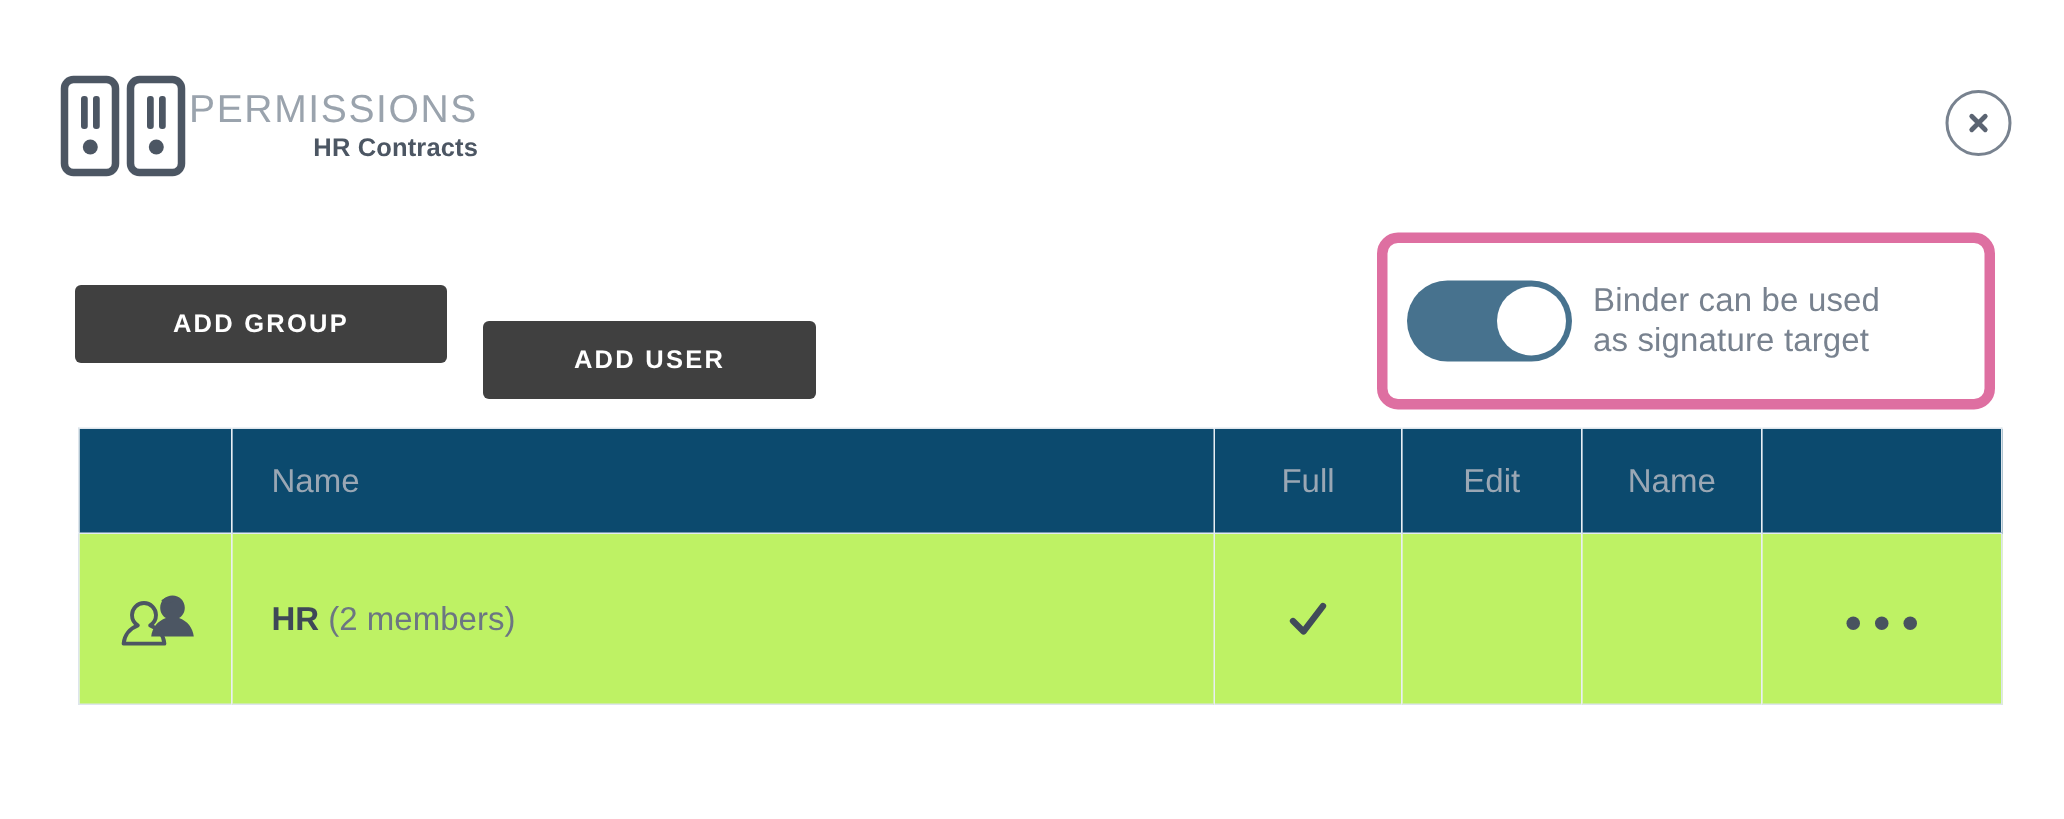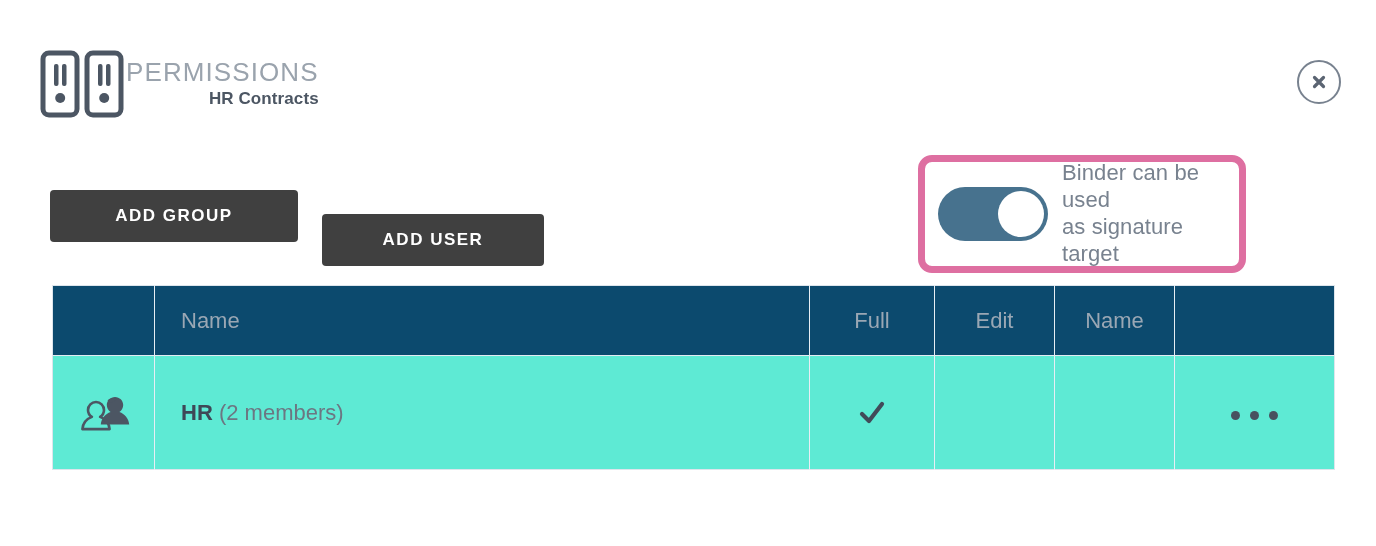--- a/index.html
+++ b/index.html
@@ -99,21 +99,21 @@
     white-space: nowrap;
   }
   .action-btn.wide { min-width: 248px; }
   .action-btn.narrow { min-width: 222px; margin-top: 24px; }
 
   
   .toggle-highlight {
     position: absolute;
     left: 918px;
     top: 155px;
-    width: 328px;
+    width: 412px;
     height: 118px;
     border: 7px solid #de6fa1;
     border-radius: 14px;
     box-sizing: border-box;
     background: transparent;
     display: flex;
     align-items: center;
     padding-left: 13px;
   }
   .toggle-switch {
@@ -175,21 +175,21 @@
     vertical-align: middle;
   }
   .th-icon   { width: 102px; }
   .th-name   { width: 655px; padding-left: 26px !important; }
   .th-full   { width: 125px; text-align: center !important; }
   .th-edit   { width: 120px; text-align: center !important; }
   .th-view   { width: 120px; text-align: center !important; }
   .th-menu   { width: 160px; }
 
   .perm-table tbody tr {
-    background: #5eead4;
+    background: #bef264;
   }
   .perm-table tbody td {
     height: 114px;
     vertical-align: middle;
     font-size: 22px;
     color: #4c5663;
   }
   .cell-icon {
     text-align: center;
   }

